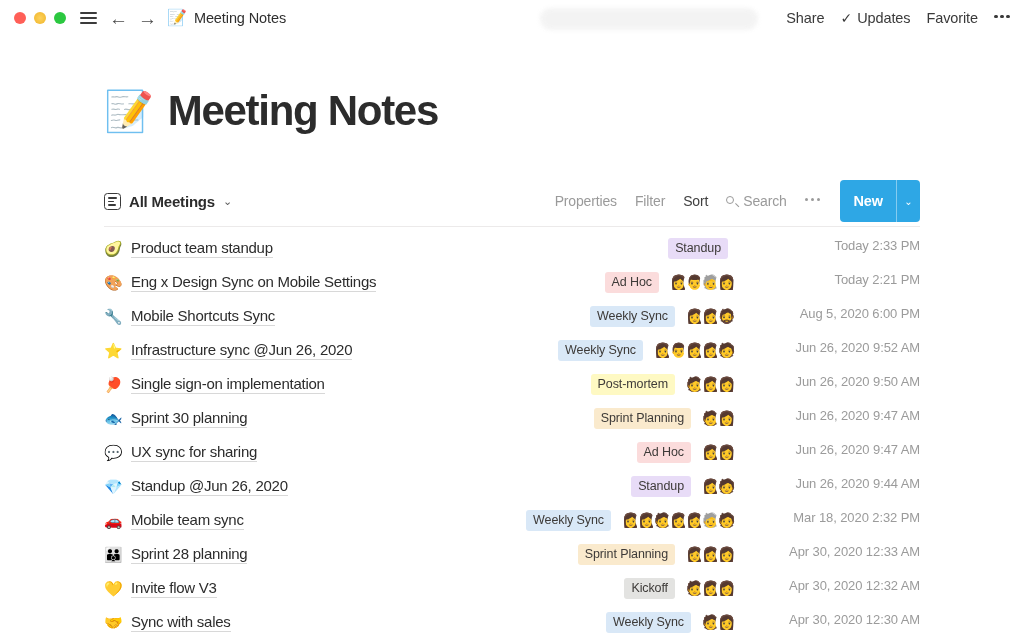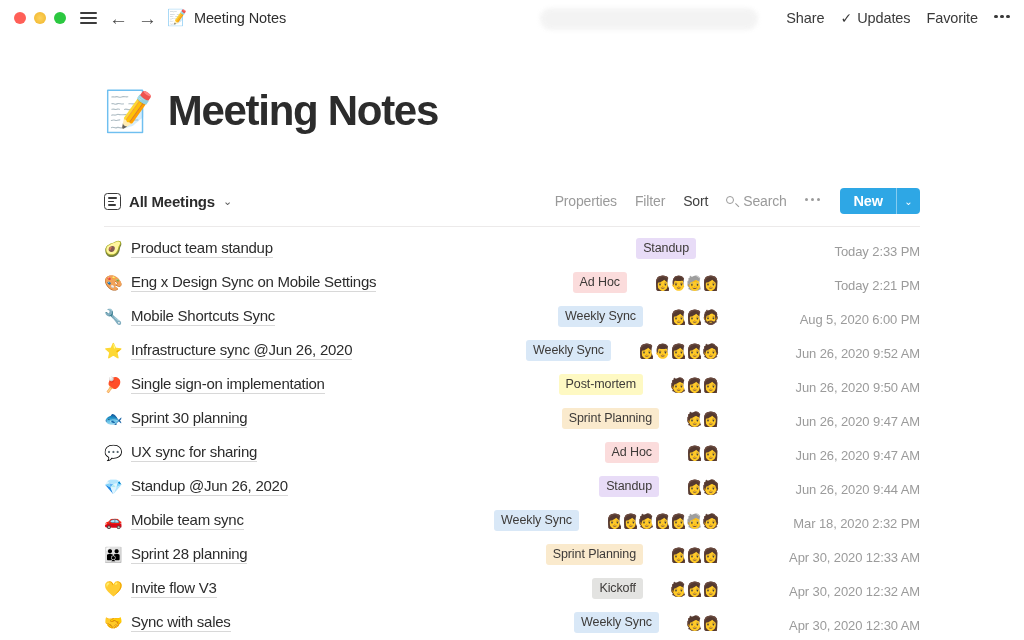--- a/index.html
+++ b/index.html
@@ -110,21 +110,21 @@
     position: absolute; right: -1px; bottom: -1px;
     width: 4.5px; height: 1.3px; background: #9a9a9a;
     transform: rotate(45deg); transform-origin: right center;
   }
   #toolbar-more { display: inline-flex; gap: 2.8px; align-items: center; padding-bottom: 3px; }
   #toolbar-more i { width: 3.4px; height: 3.4px; border-radius: 50%; background: #9a9a9a; display: block; }
 
   #new-button {
     display: inline-flex; align-items: stretch;
     background: #2ea7e5; border-radius: 4px; overflow: hidden;
-    height: 26px; margin-left: 2px;
+    height: 42px; margin-left: 2px;
   }
   #new-button-main {
     display: flex; align-items: center; padding: 0 13px;
     color: #ffffff; font-size: 14.5px; font-weight: bold; letter-spacing: -0.1px;
   }
   #new-button-caret {
     display: flex; align-items: center; justify-content: center;
     width: 24px; color: #ffffff; font-size: 10px;
     border-left: 1px solid rgba(255,255,255,.42);
   }
@@ -140,21 +140,21 @@
   }
   .cell-name { display: flex; align-items: center; gap: 9px; min-width: 0; }
   .row-emoji { font-size: 15px; line-height: 1; width: 18px; text-align: center; flex: none; }
   .row-title {
     font-size: 15px; color: #2c2c2c; letter-spacing: -0.25px;
     border-bottom: 1px solid #d8d8d8;
     padding-bottom: 1px;
     white-space: nowrap;
   }
 
-  .cell-right { margin-left: auto; display: flex; align-items: flex-end; gap: 16px; }
+  .cell-right { margin-left: auto; display: flex; align-items: flex-start; }
 
   .tag {
     font-size: 12.5px; line-height: 1;
     padding: 4px 7px 5px 7px;
     border-radius: 3px;
     color: #3d3a38;
     white-space: nowrap;
     letter-spacing: -0.1px;
   }
 

